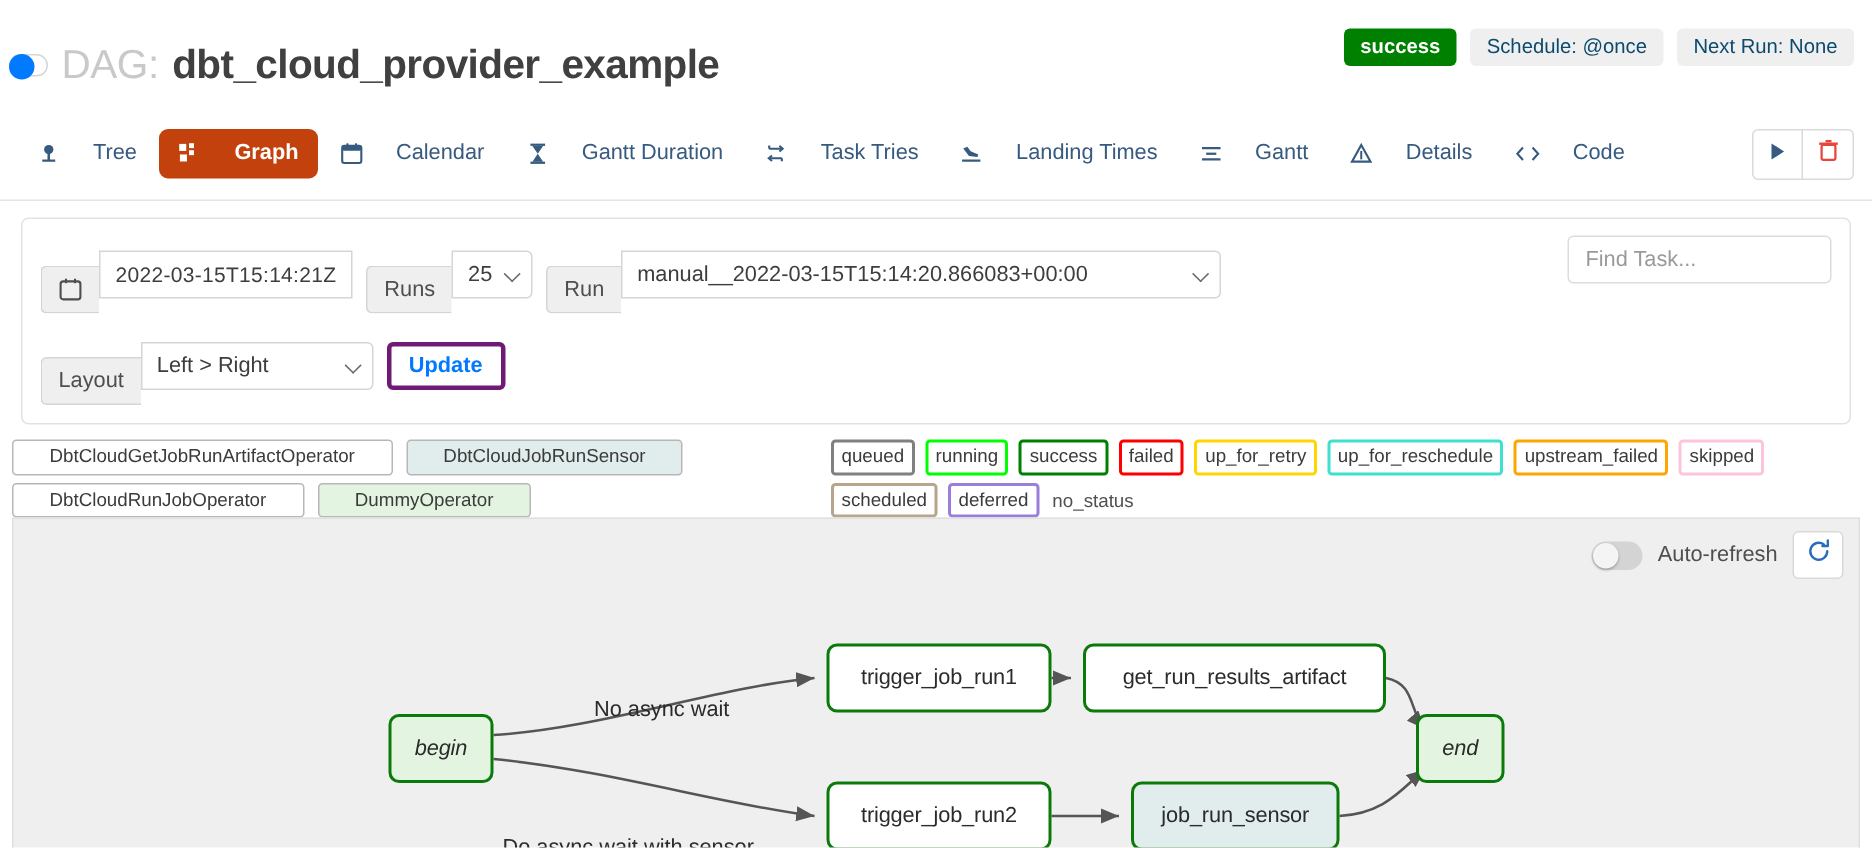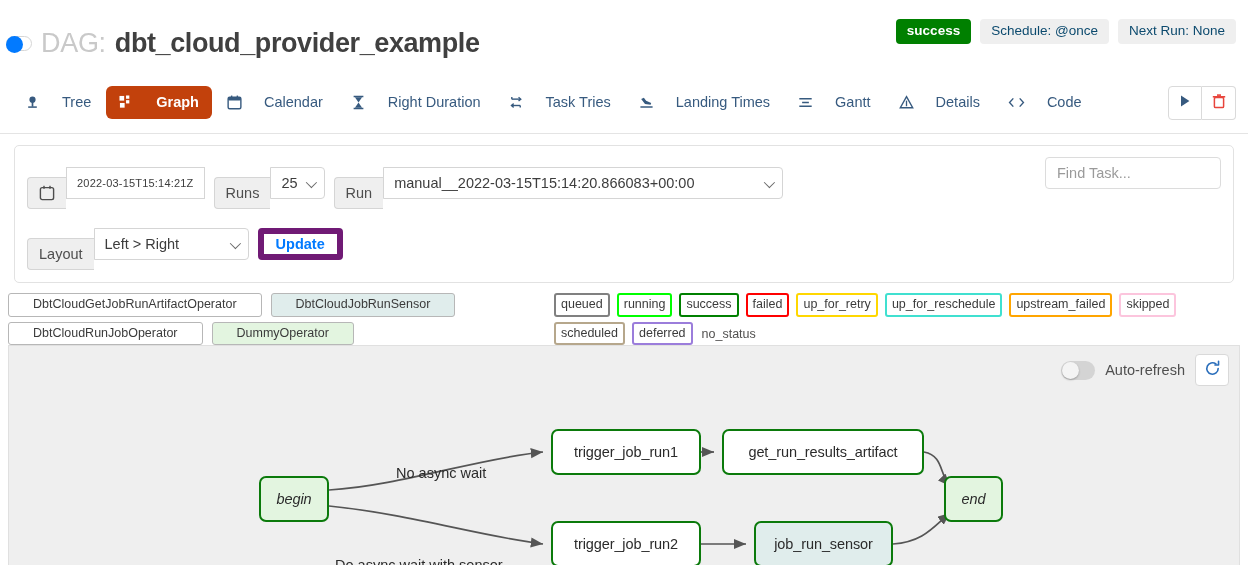--- a/index.html
+++ b/index.html
@@ -158,21 +158,21 @@
     display: flex;
     align-items: center;
     line-height: 1;
     margin-top: 20px;
   }
   .addon.left { border-radius: 4px 0 0 4px; border-right: none; }
   .fld {
     background: #fff;
     border: 1px solid #d5d5d5;
     height: 32px;
-    font-size: 11px;
+    font-size: 14px;
     color: #3d3d3d;
     padding: 0 10px;
     display: flex;
     align-items: center;
     line-height: 1;
     white-space: nowrap;
   }
   .fld.date { letter-spacing: 0.2px; }
   .sel {
     background: #fff;
@@ -195,21 +195,21 @@
     top: 12px;
     width: 7px; height: 7px;
     border-right: 1.6px solid #6a6a6a;
     border-bottom: 1.6px solid #6a6a6a;
     transform: rotate(45deg) translateY(-2px);
   }
   .rounded-r { border-radius: 0 4px 4px 0; }
   .gap-l { margin-left: 9px; }
   .btn-outline {
     height: 32px;
-    border: 6px solid #701a75;
+    border: 3px solid #701a75;
     border-radius: 4px;
     color: #027aff;
     background: #fff;
     font-size: 14.5px;
     font-weight: bold;
     padding: 0 12px;
     display: flex;
     align-items: center;
     line-height: 1;
     cursor: pointer;
@@ -410,21 +410,21 @@
 
     <div class="tab">
       <span class="ic">
         <svg width="15" height="15" viewBox="0 0 16 16">
             <rect x="2.8" y="0.8" width="10.4" height="1.6" fill="#375a7f"></rect>
             <rect x="2.8" y="13.6" width="10.4" height="1.6" fill="#375a7f"></rect>
             <path d="M4.2 2.4 L11.8 2.4 L8 8 Z" fill="#375a7f"></path>
             <path d="M8 8 L11.8 13.6 L4.2 13.6 Z" fill="#375a7f"></path>
           </svg>
       </span>
-      <span>Right Duration</span>
+      <span>Gantt Duration</span>
     </div>
 
     <div class="tab">
       <span class="ic">
         <svg width="15" height="15" viewBox="0 0 16 16">
             <path d="M3 4.4 H12" stroke="#375a7f" stroke-width="1.5" fill="none"></path>
             <path d="M3 11.2 H12" stroke="#375a7f" stroke-width="1.5" fill="none"></path>
             <path d="M3 4.4 V2.2" stroke="#375a7f" stroke-width="1.5"></path>
             <path d="M12 11.2 V13.4" stroke="#375a7f" stroke-width="1.5"></path>
             <path d="M10.2 2.4 L12.6 4.4 L10.2 6.4" stroke="#375a7f" stroke-width="1.4" fill="none"></path>

